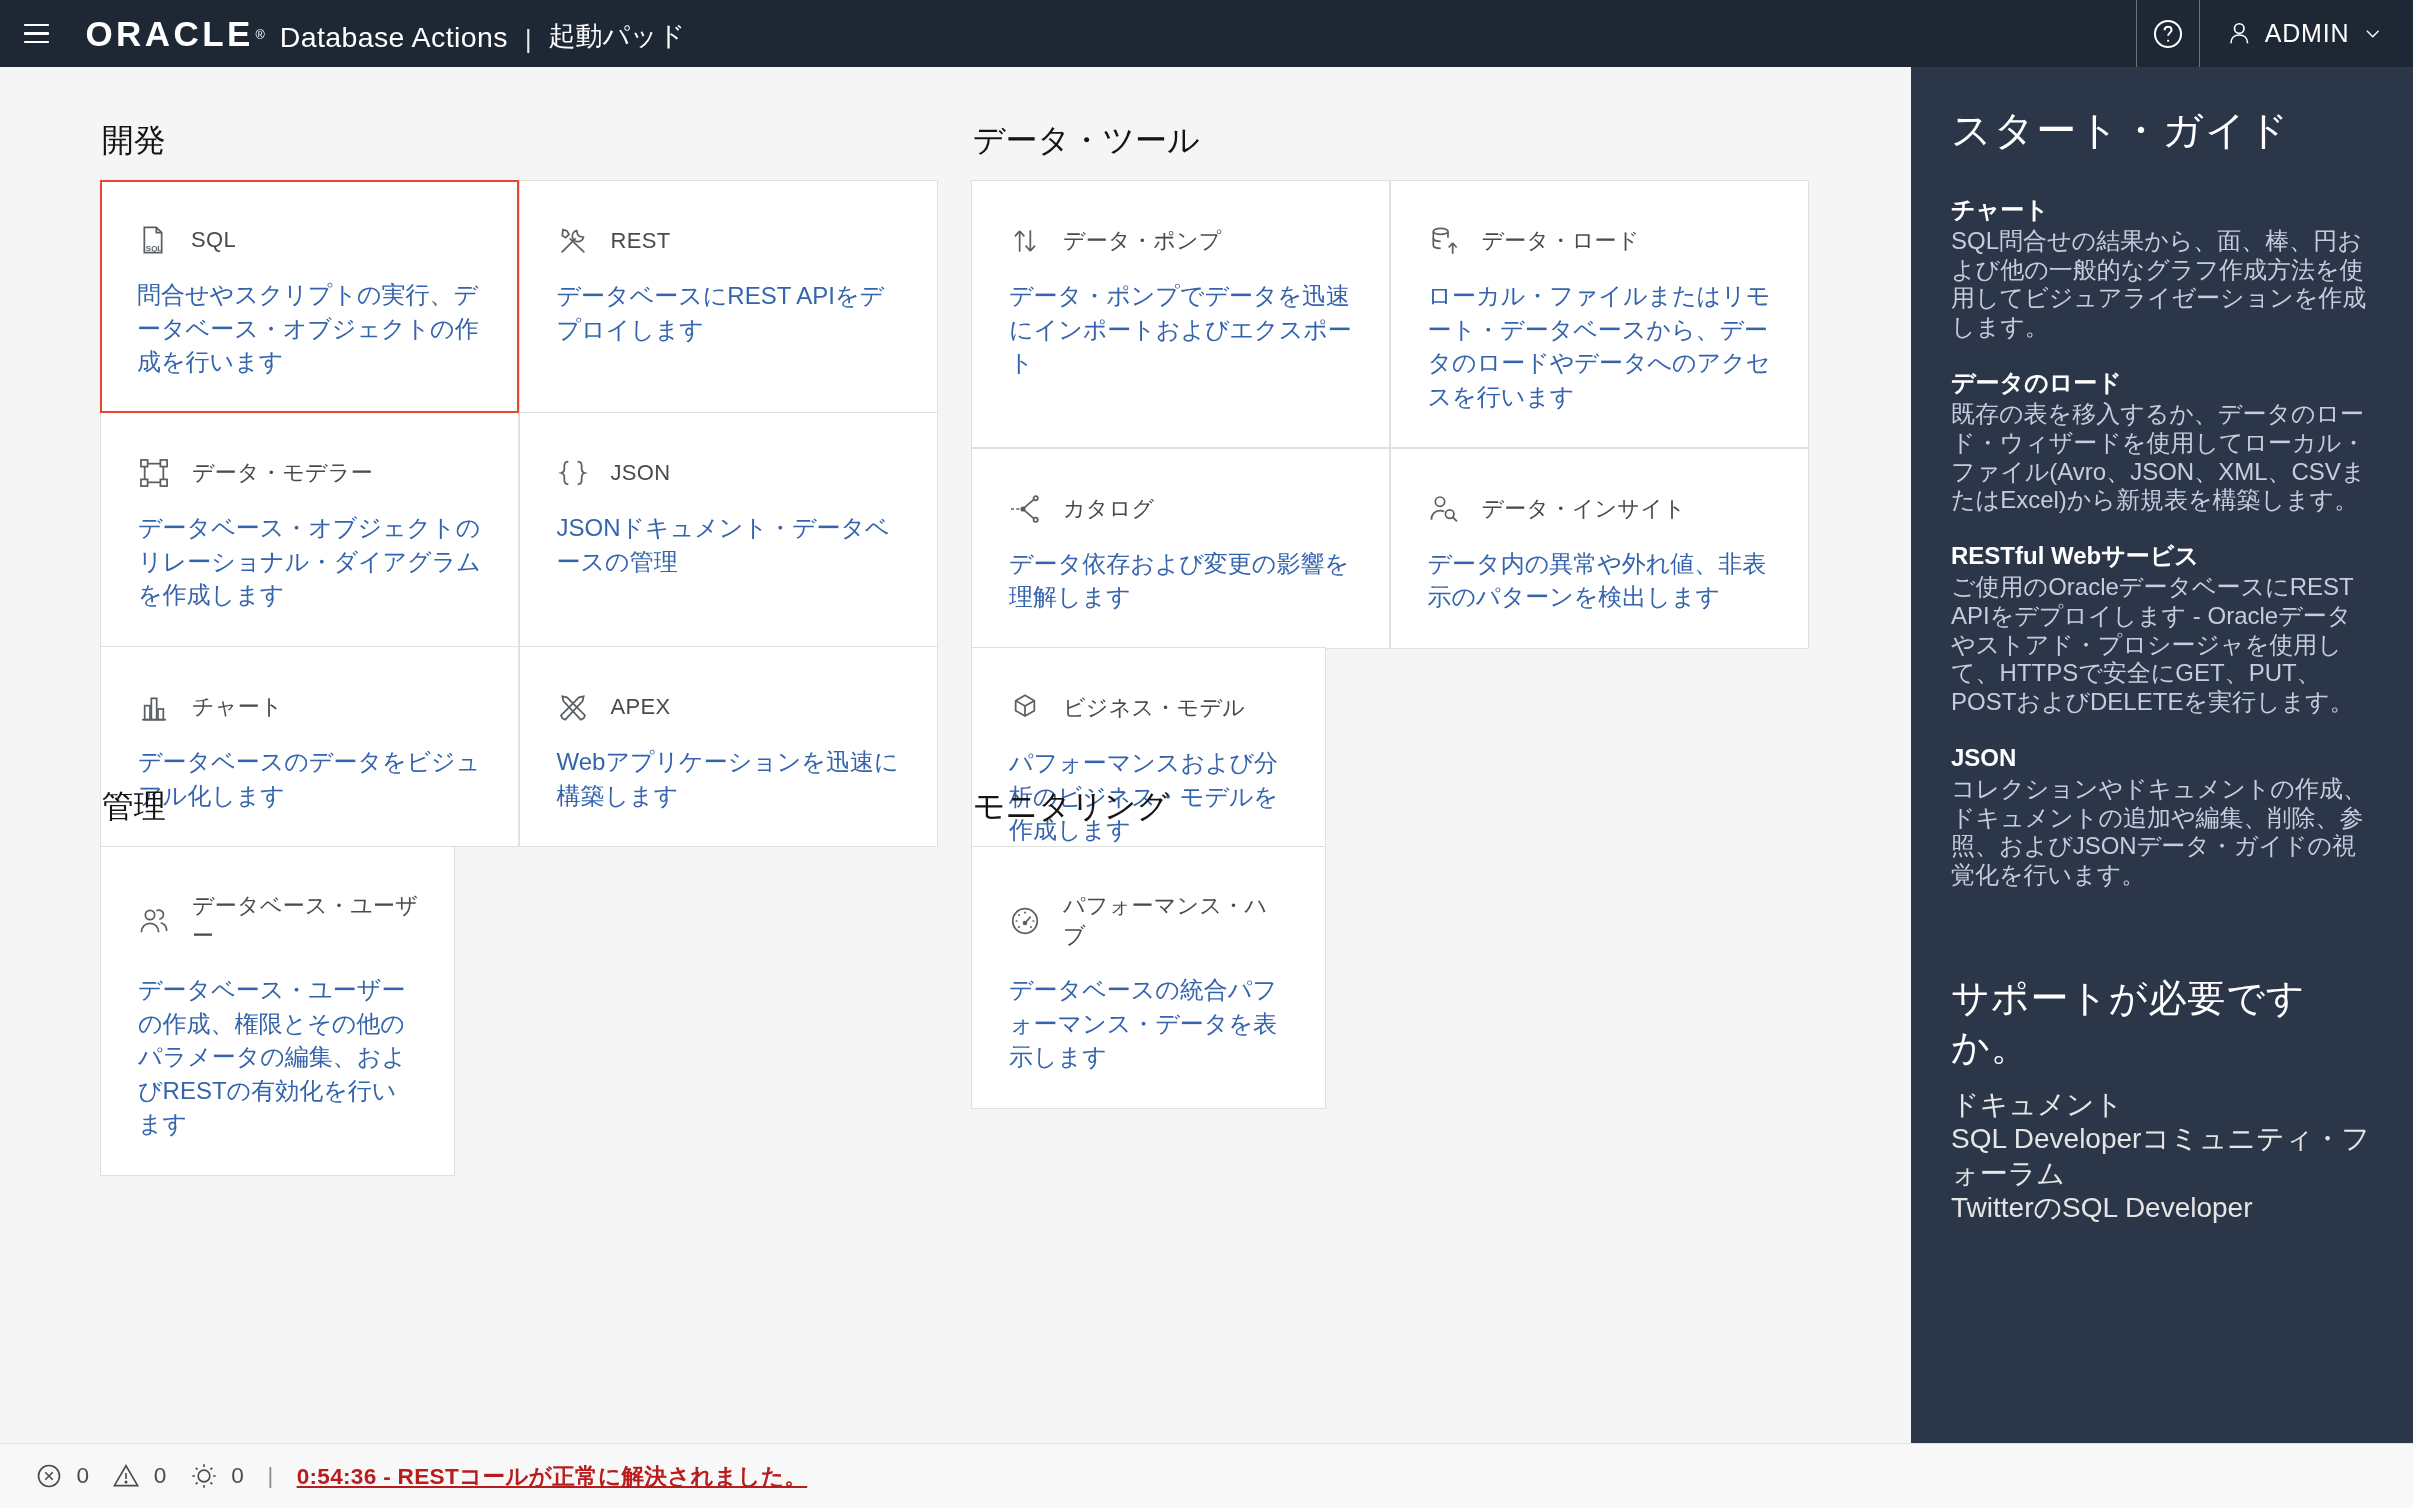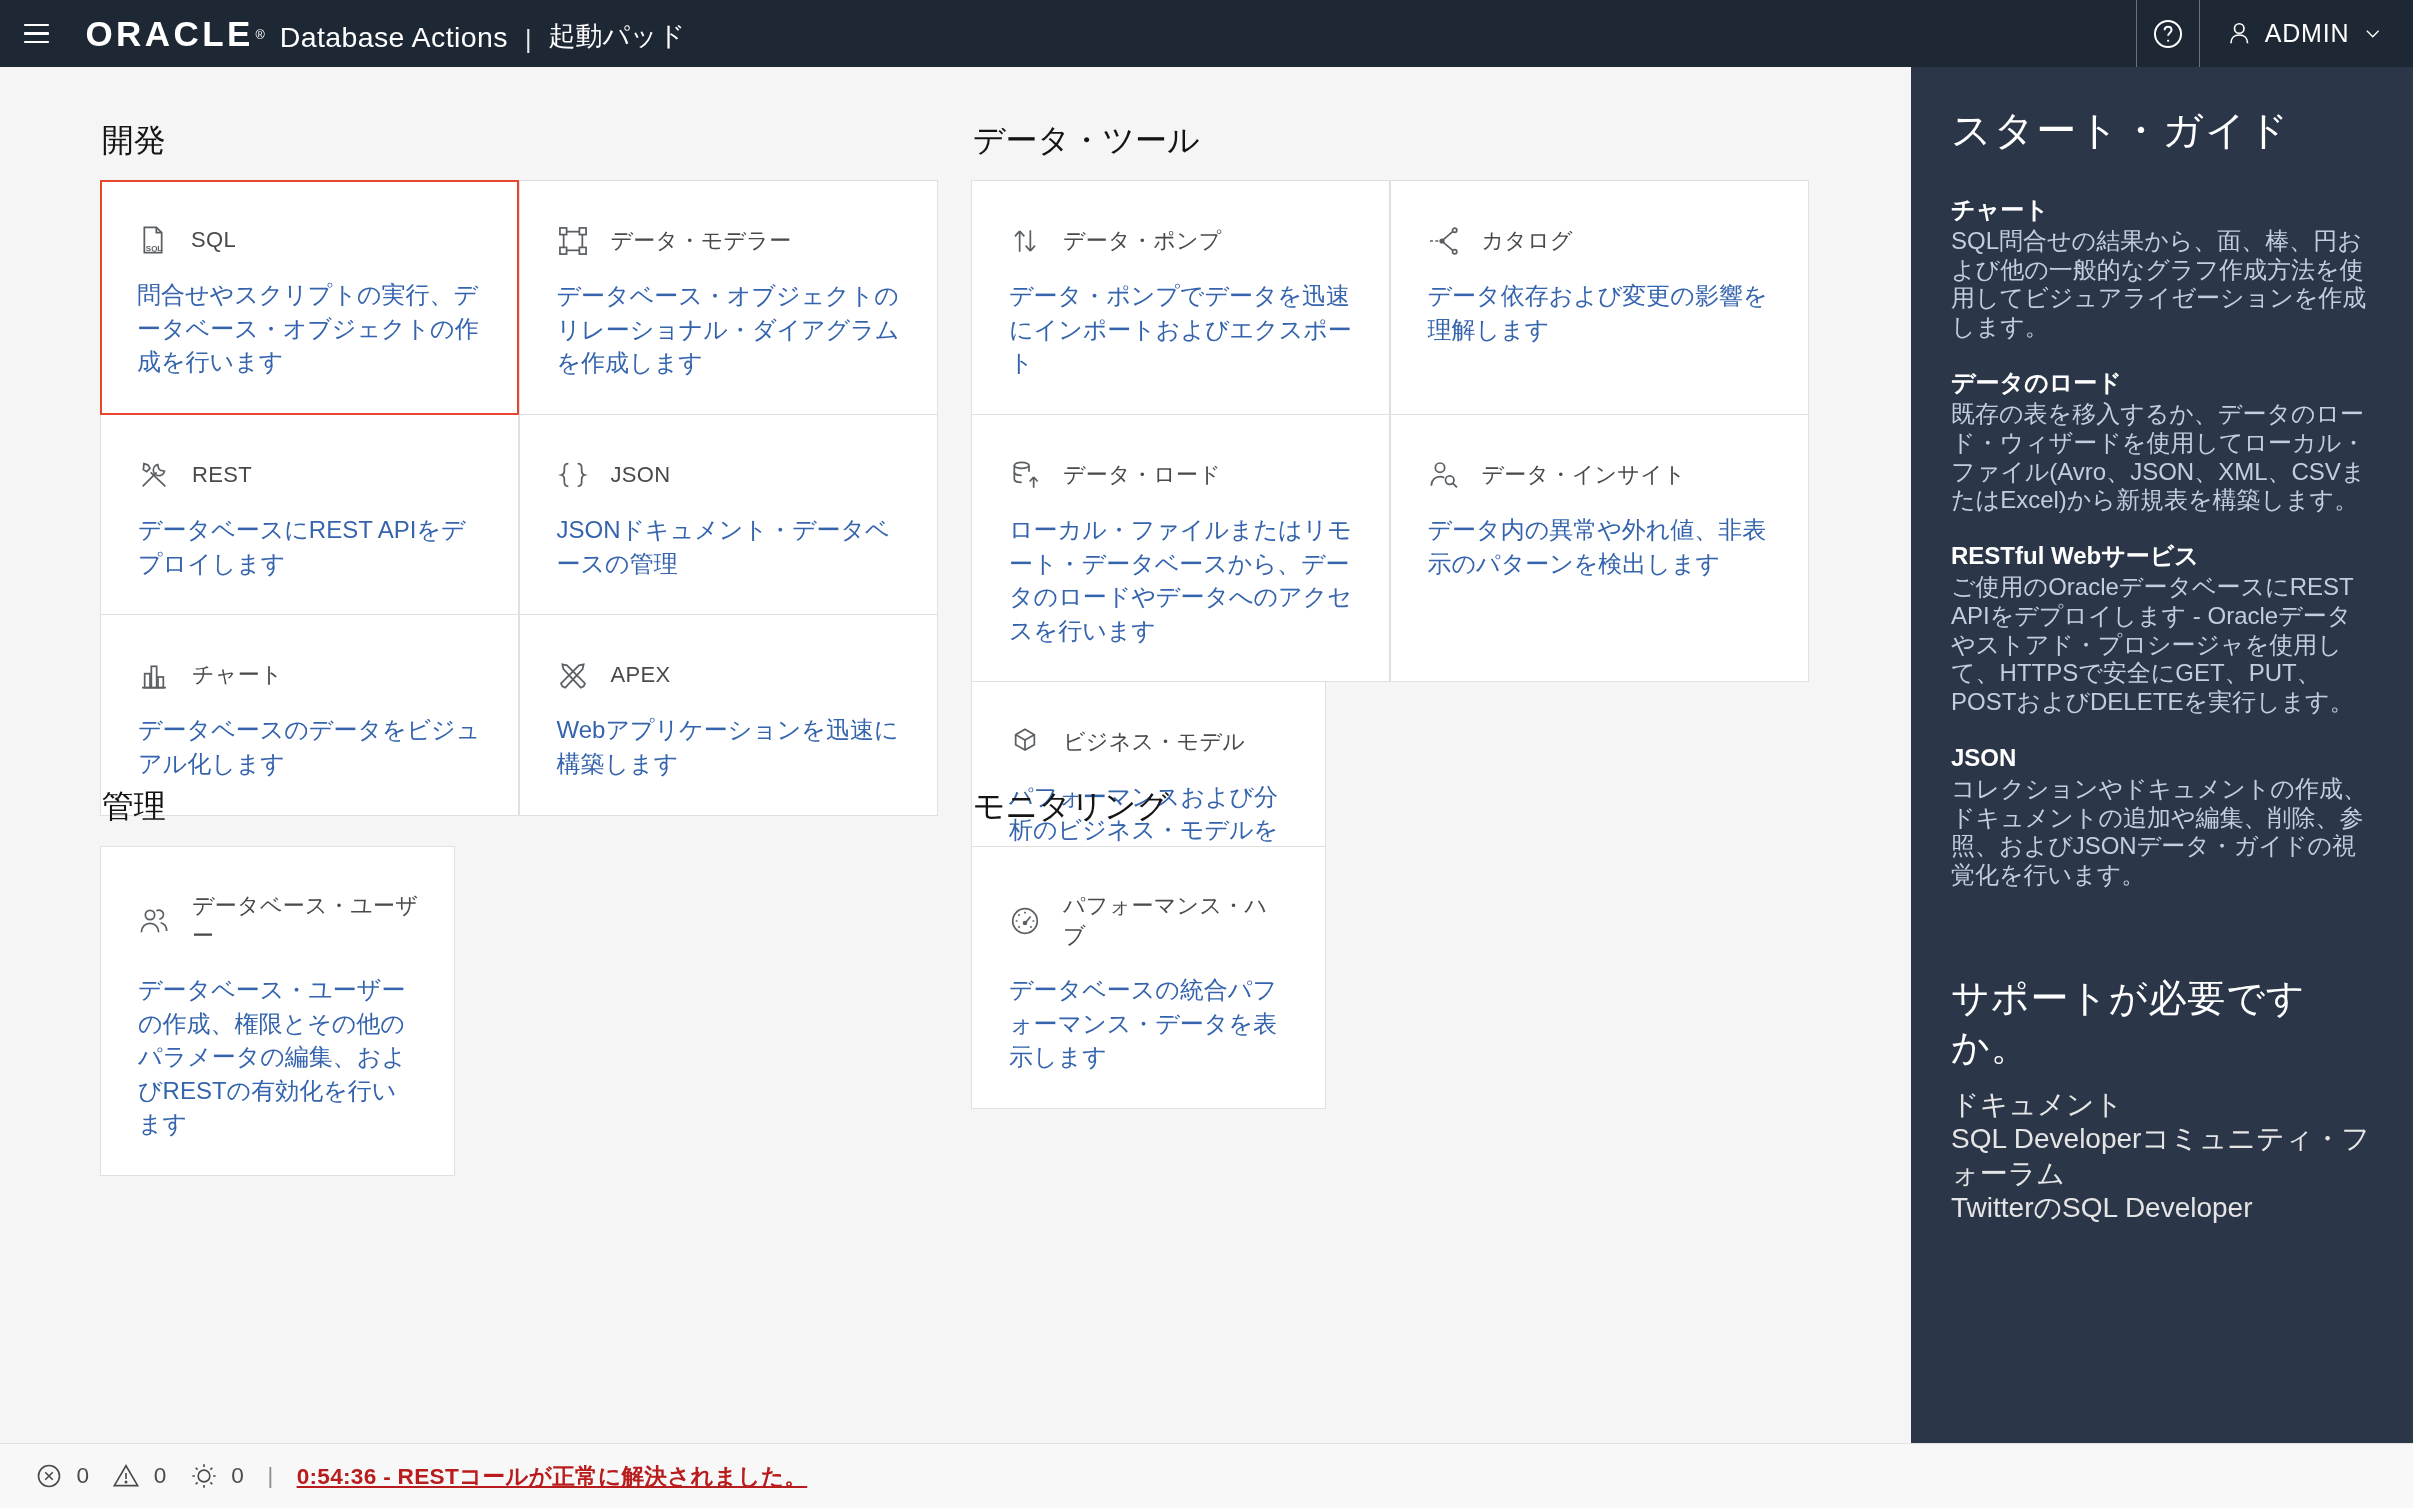--- a/index.html
+++ b/index.html
@@ -148,50 +148,50 @@
               <svg viewBox="0 0 24 24">
                 <path d="M5.5 2.5h9l4 4v15h-13z"></path>
                 <path d="M14.5 2.5v4h4"></path>
                 <text x="6.6" y="20" font-size="6" font-weight="bold" stroke="none" fill="#5a5f64">SQL</text>
               </svg>
               <span class="card-title">SQL</span>
             </div>
             <a class="card-desc">問合せやスクリプトの実行、データベース・オブジェクトの作成を行います</a>
           </div>
 
+          <div class="card h-dev2">
+            <div class="card-head">
+              <svg viewBox="0 0 24 24">
+                <path d="M3.5 20.5L14 10"></path>
+                <path d="M14.8 4.2a4.2 4.2 0 1 0 5 5l-3-.7-1.3-1.3z"></path>
+                <path d="M9.5 10L20.5 20.5"></path>
+                <path d="M4.5 3.5l3 1 1.5 2.5-2.5 2.5-2.5-1.5z"></path>
+              </svg>
+              <span class="card-title">REST</span>
+            </div>
+            <a class="card-desc">データベースにREST APIをデプロイします</a>
+          </div>
+
           <div class="card h-dev1">
             <div class="card-head">
               <svg viewBox="0 0 24 24">
                 <rect x="5" y="5" width="14" height="14"></rect>
                 <rect x="2.2" y="2.2" width="5" height="5" fill="#fff"></rect>
                 <rect x="16.8" y="2.2" width="5" height="5" fill="#fff"></rect>
                 <rect x="2.2" y="16.8" width="5" height="5" fill="#fff"></rect>
                 <rect x="16.8" y="16.8" width="5" height="5" fill="#fff"></rect>
               </svg>
               <span class="card-title">データ・モデラー</span>
             </div>
             <a class="card-desc">データベース・オブジェクトのリレーショナル・ダイアグラムを作成します</a>
           </div>
 
           <div class="card h-dev2">
             <div class="card-head">
               <svg viewBox="0 0 24 24">
-                <path d="M3.5 20.5L14 10"></path>
-                <path d="M14.8 4.2a4.2 4.2 0 1 0 5 5l-3-.7-1.3-1.3z"></path>
-                <path d="M9.5 10L20.5 20.5"></path>
-                <path d="M4.5 3.5l3 1 1.5 2.5-2.5 2.5-2.5-1.5z"></path>
-              </svg>
-              <span class="card-title">REST</span>
-            </div>
-            <a class="card-desc">データベースにREST APIをデプロイします</a>
-          </div>
-
-          <div class="card h-dev2">
-            <div class="card-head">
-              <svg viewBox="0 0 24 24">
                 <path d="M8.5 3.5c-2 0-3 1-3 3v2.5c0 1.6-.8 2.6-2.3 3 1.5.4 2.3 1.4 2.3 3V17.5c0 2 1 3 3 3"></path>
                 <path d="M15.5 3.5c2 0 3 1 3 3v2.5c0 1.6.8 2.6 2.3 3-1.5.4-2.3 1.4-2.3 3V17.5c0 2-1 3-3 3"></path>
               </svg>
               <span class="card-title">JSON</span>
             </div>
             <a class="card-desc">JSONドキュメント・データベースの管理</a>
           </div>
 
           <div class="card h-dev2">
             <div class="card-head">
@@ -241,48 +241,48 @@
 
           <div class="card h-t1">
             <div class="card-head">
               <svg viewBox="0 0 24 24">
                 <path d="M8 20V4.5M8 4.5L4.5 8.5M8 4.5l3.5 4"></path>
                 <path d="M16 4v15.5M16 19.5l-3.5-4M16 19.5l3.5-4"></path>
               </svg>
               <span class="card-title">データ・ポンプ</span>
             </div>
             <a class="card-desc">データ・ポンプでデータを迅速にインポートおよびエクスポート</a>
+          </div>
+
+          <div class="card h-t1">
+            <div class="card-head">
+              <svg viewBox="0 0 24 24">
+                <ellipse cx="9.5" cy="4.8" rx="5.5" ry="2.3"></ellipse>
+                <path d="M4 4.8v10.4c0 1.3 2.4 2.3 5.5 2.3"></path>
+                <path d="M15 4.8v4.7"></path>
+                <path d="M4 10c0 1.3 2.4 2.3 5.5 2.3"></path>
+                <path d="M18.5 21.5v-8M18.5 13.5l-3 3.4M18.5 13.5l3 3.4"></path>
+              </svg>
+              <span class="card-title">データ・ロード</span>
+            </div>
+            <a class="card-desc">ローカル・ファイルまたはリモート・データベースから、データのロードやデータへのアクセスを行います</a>
           </div>
 
           <div class="card h-t2">
             <div class="card-head">
               <svg viewBox="0 0 24 24">
                 <path d="M1.5 12h2.2M5.5 12h2.2"></path>
                 <circle cx="10.5" cy="12" r="1.3" fill="#5a5f64"></circle>
                 <path d="M11.5 11L18.5 5M11.5 13l7 6"></path>
                 <circle cx="20" cy="4" r="1.6"></circle>
                 <circle cx="20" cy="20" r="1.6"></circle>
               </svg>
               <span class="card-title">カタログ</span>
             </div>
             <a class="card-desc">データ依存および変更の影響を理解します</a>
-          </div>
-
-          <div class="card h-t1">
-            <div class="card-head">
-              <svg viewBox="0 0 24 24">
-                <ellipse cx="9.5" cy="4.8" rx="5.5" ry="2.3"></ellipse>
-                <path d="M4 4.8v10.4c0 1.3 2.4 2.3 5.5 2.3"></path>
-                <path d="M15 4.8v4.7"></path>
-                <path d="M4 10c0 1.3 2.4 2.3 5.5 2.3"></path>
-                <path d="M18.5 21.5v-8M18.5 13.5l-3 3.4M18.5 13.5l3 3.4"></path>
-              </svg>
-              <span class="card-title">データ・ロード</span>
-            </div>
-            <a class="card-desc">ローカル・ファイルまたはリモート・データベースから、データのロードやデータへのアクセスを行います</a>
           </div>
 
           <div class="card h-t2">
             <div class="card-head">
               <svg viewBox="0 0 24 24">
                 <circle cx="9" cy="6.5" r="3.5"></circle>
                 <path d="M2.5 20c0-4.2 2.8-6.7 6.5-6.7 1.2 0 2.3.3 3.2.8"></path>
                 <circle cx="16.3" cy="15.8" r="3.2"></circle>
                 <path d="M18.7 18.3l3 3"></path>
               </svg>

